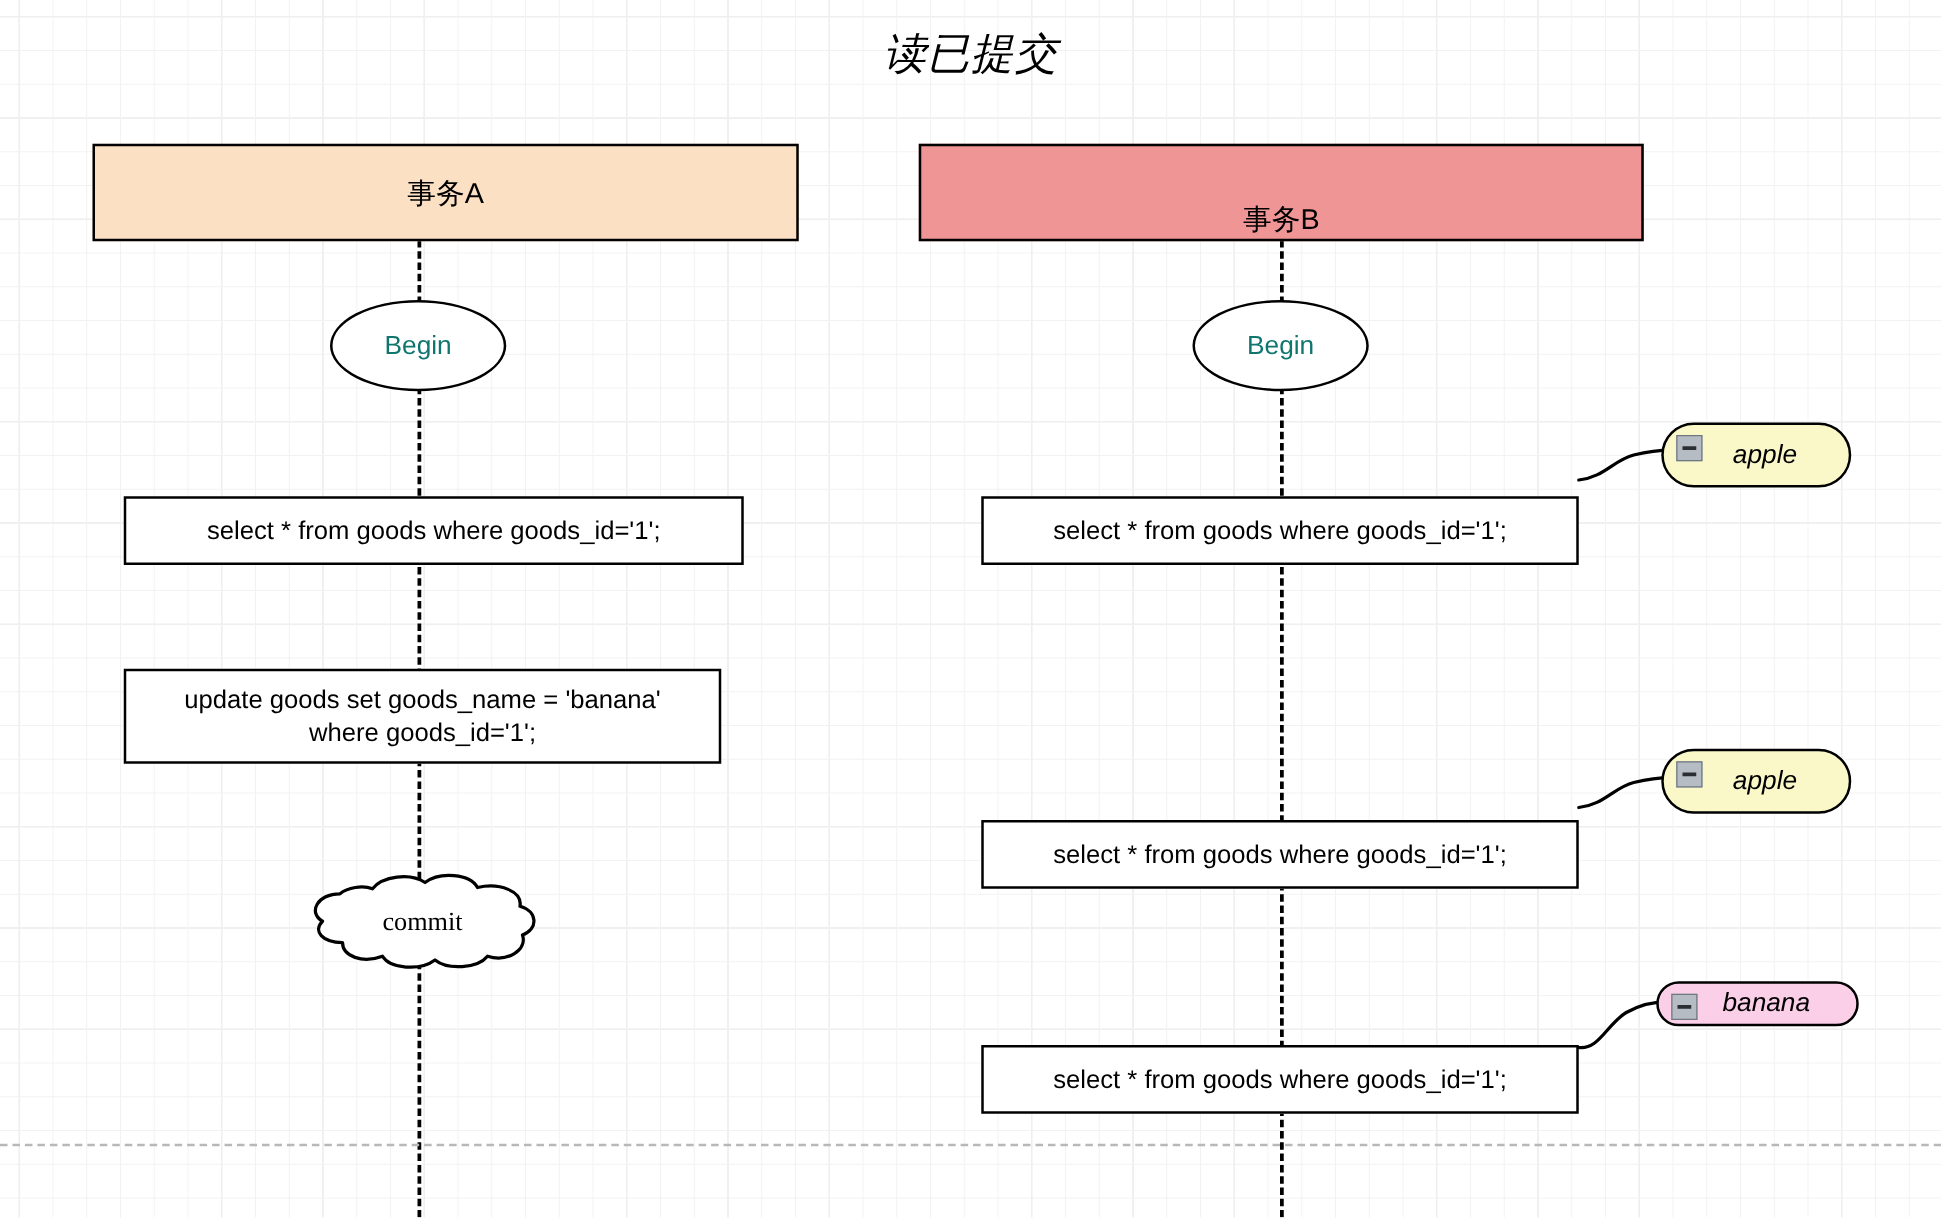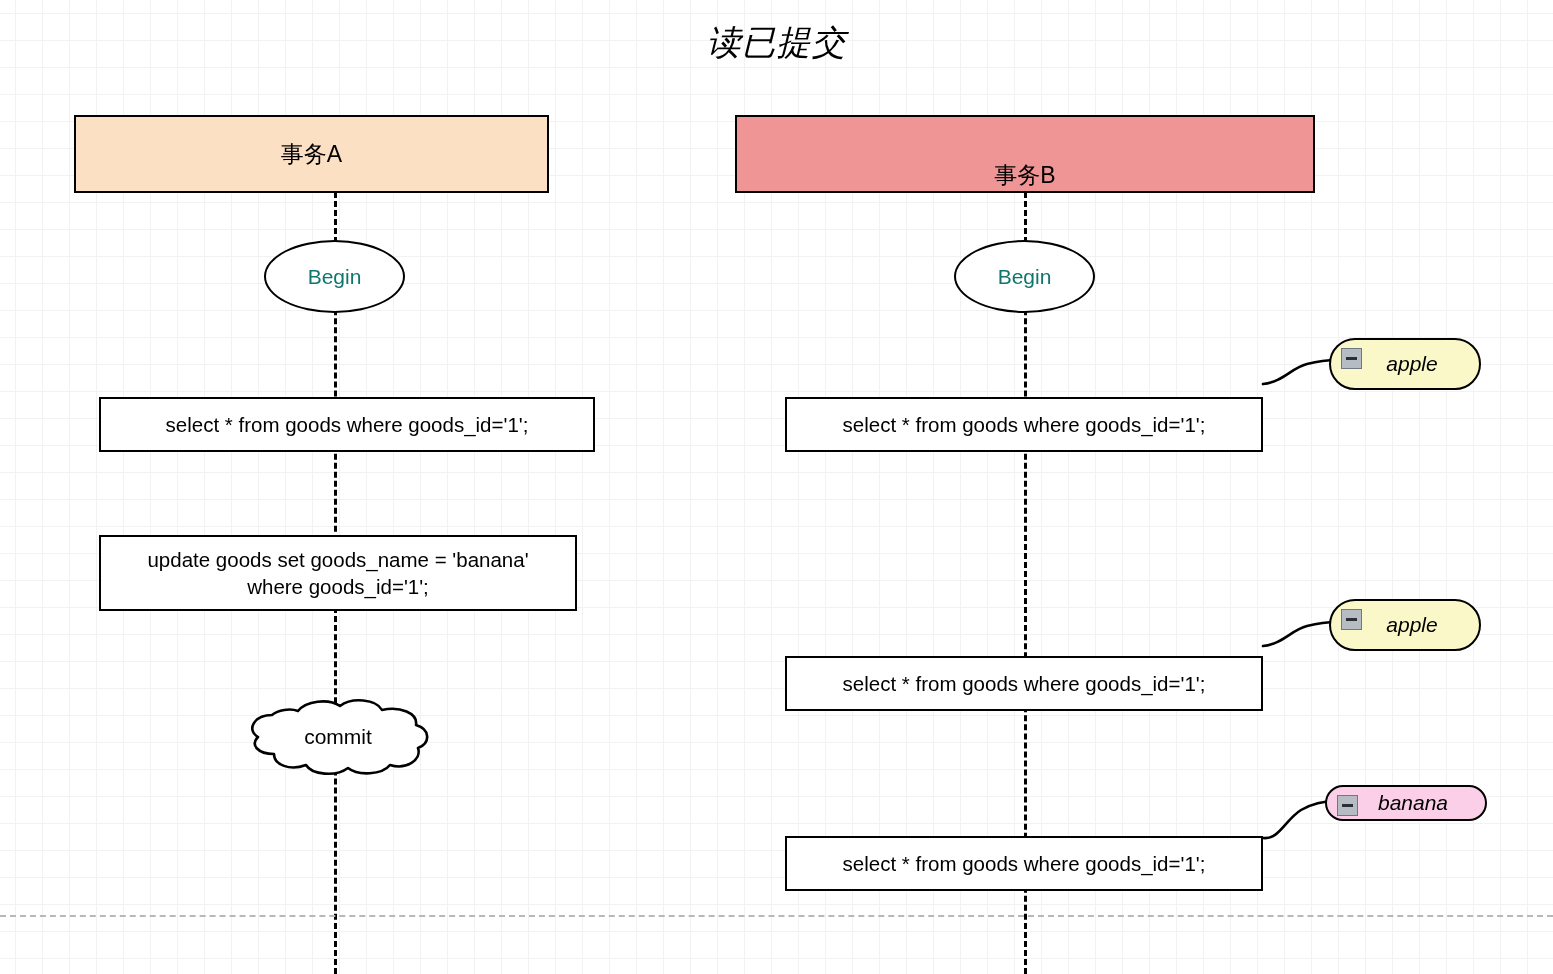--- a/index.html
+++ b/index.html
@@ -99,20 +99,21 @@
     position: absolute;
     left: 0;
     top: 0;
     width: 100%;
     height: 100%;
     display: flex;
     align-items: center;
     justify-content: center;
     font-size: 21px;
     color: #000000;
+    font-family: Liberation Serif, serif;
   }
 
   .connector {
     position: absolute;
     pointer-events: none;
   }
   .connector svg { display: block; overflow: visible; }
 
   .note {
     position: absolute;
@@ -150,21 +151,21 @@
 </head>
 <body>
 
 <div id="canvas">
 
   <div id="title">读已提交</div>
 
   <div class="lifeline" style="left:334px; top:192px; height:782px;"></div>
   <div class="lifeline" style="left:1024px; top:192px; height:782px;"></div>
 
-  <div class="txn-header" style="left:74px; top:115px; width:475px; height:78px; background:#FCE0C4;">
+  <div class="txn-header" style="left:74px; top:115px; width:565px; height:78px; background:#FCE0C4;">
     <span>事务A</span>
   </div>
 
   <div class="begin-node" style="left:264px; top:240px; width:141px; height:73px;">
     <span>Begin</span>
   </div>
 
   <div class="sql-box" style="left:99px; top:359px; width:496px; height:55px;">
     <span>select * from goods where goods_id='1';</span>
   </div>

